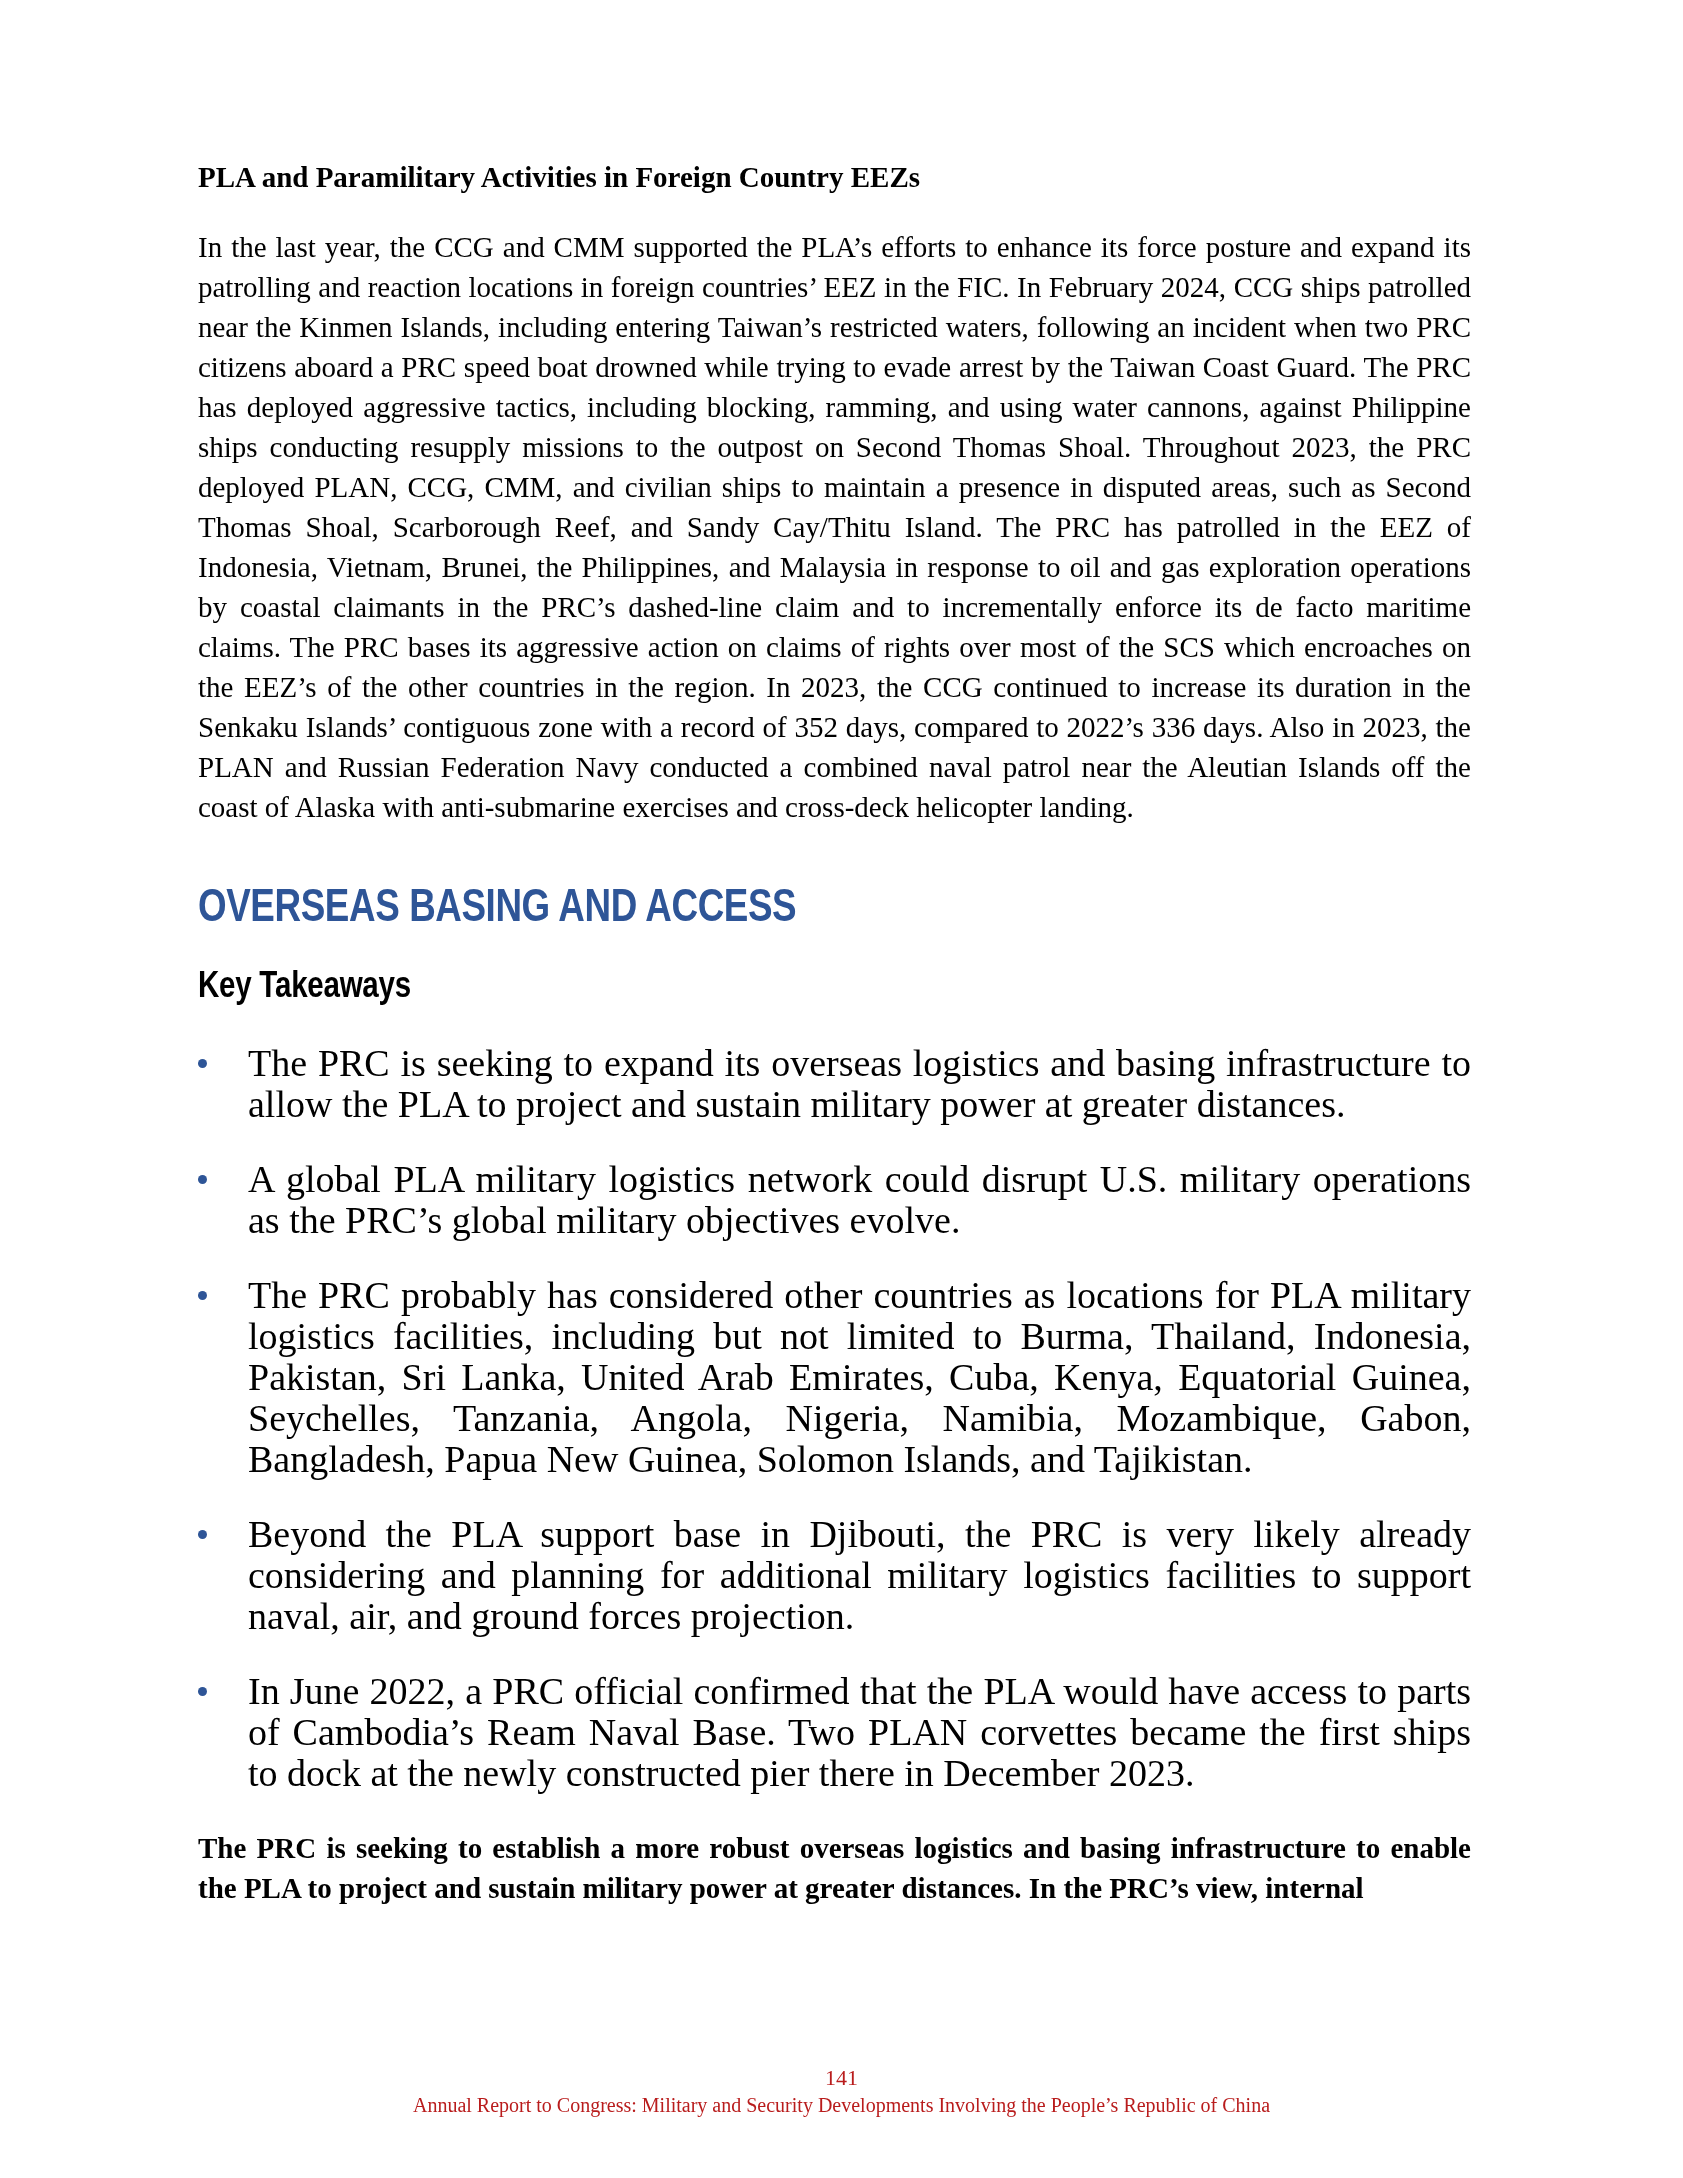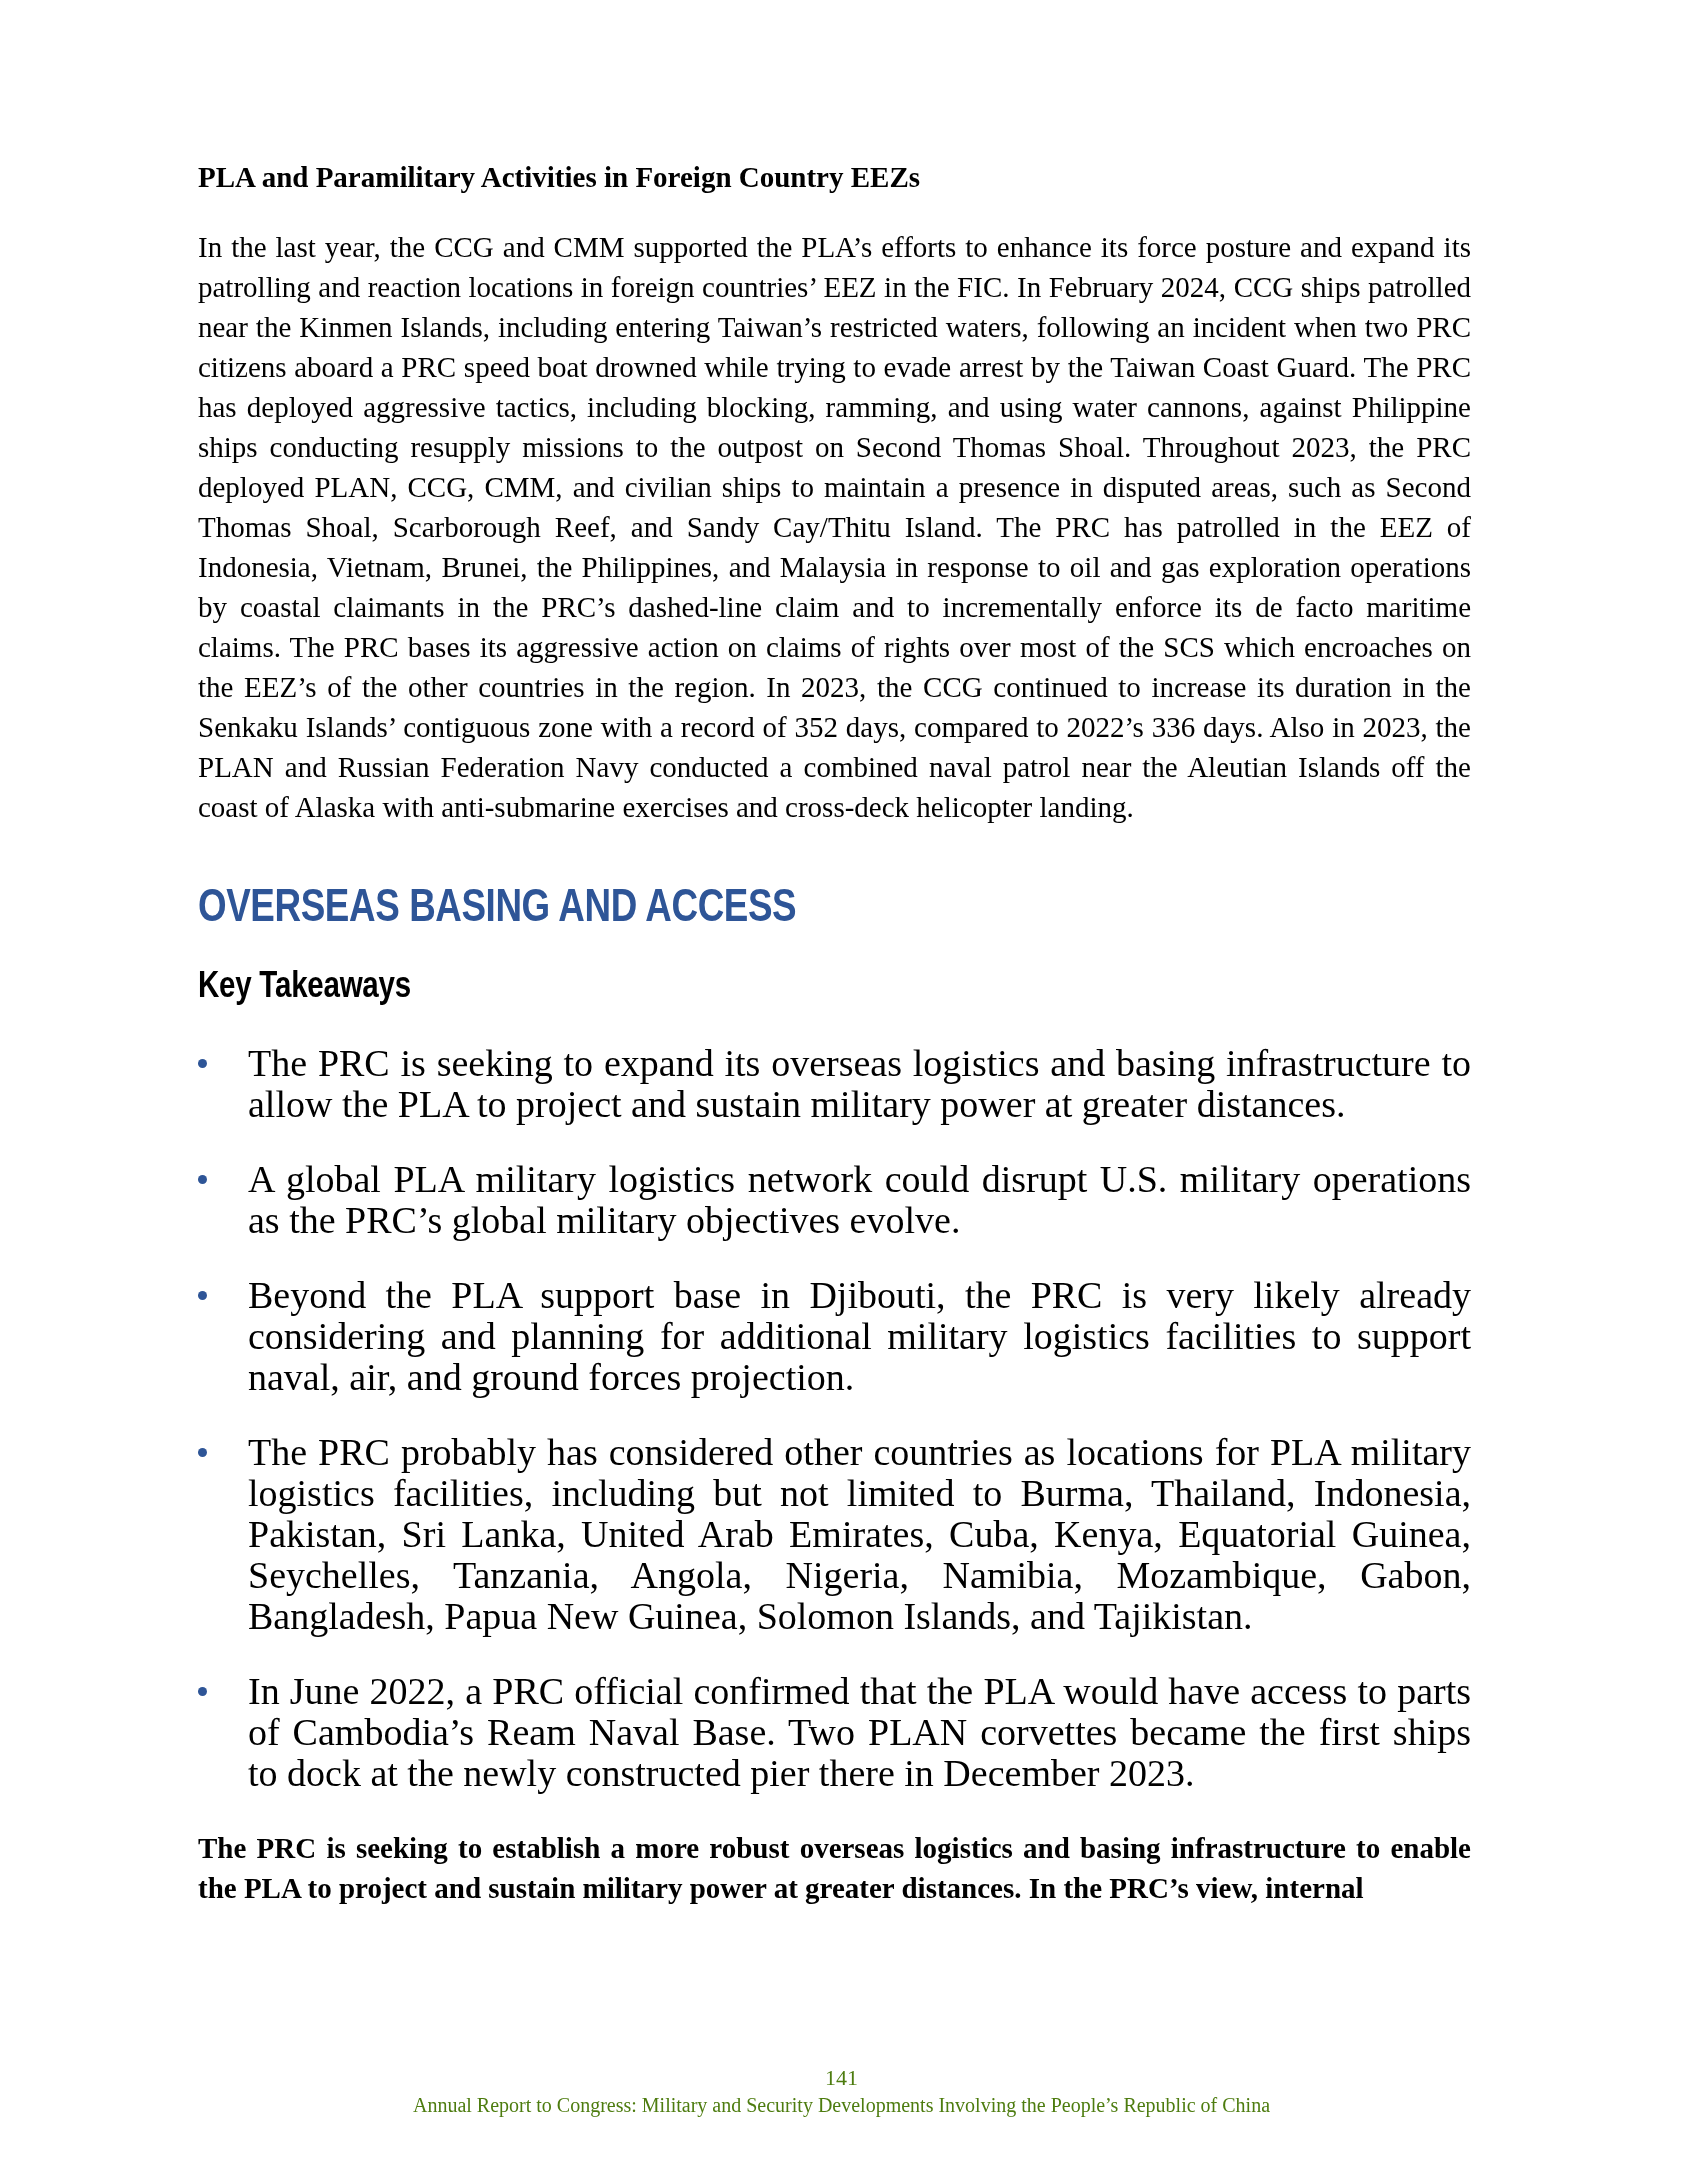--- a/index.html
+++ b/index.html
@@ -14,21 +14,21 @@
                    transform: scaleX(0.80); transform-origin: left center; white-space: nowrap; letter-spacing: -0.5px; }
   .takeaways-title { font-family: "Liberation Sans", "DejaVu Sans", sans-serif; font-size: 36px;
                      line-height: 44px; margin: 30px 0 0 0; transform: scaleX(0.82);
                      transform-origin: left center; white-space: nowrap; letter-spacing: -0.3px; }
   .bullets { list-style: none; margin: 36px 0 0 0; padding: 0; }
   .bullet { position: relative; padding-left: 50px; font-size: 38px; line-height: 41px;
             text-align: justify; margin: 0 0 34px 0; }
   .bullet .dot { position: absolute; left: 0; top: 16px; width: 9px; height: 9px; border-radius: 50%;
                  background: #2E5597; }
   .final { margin-top: 0; font-weight: bold; }
-  .footer { position: absolute; left: 0; width: 1683px; text-align: center; color: #4d7c0f;
+  .footer { position: absolute; left: 0; width: 1683px; text-align: center; color: #b91c1c;
             font-family: "Liberation Serif", "DejaVu Serif", serif; }
   .page-num { top: 2057px; font-size: 22px; }
   .footer-text { top: 2086px; font-size: 20px; }
 </style>
 </head>
 <body>
 
 <div class="page">
   <div class="content">
     <p class="subhead">PLA and Paramilitary Activities in Foreign Country EEZs</p>
@@ -41,25 +41,25 @@
       <li class="bullet">
         <span class="dot"></span>
         <span>The PRC is seeking to expand its overseas logistics and basing infrastructure to allow the PLA to project and sustain military power at greater distances.</span>
       </li>
       <li class="bullet">
         <span class="dot"></span>
         <span>A global PLA military logistics network could disrupt U.S. military operations as the PRC’s global military objectives evolve.</span>
       </li>
       <li class="bullet">
         <span class="dot"></span>
-        <span>Beyond the PLA support base in Djibouti, the PRC is very likely already considering and planning for additional military logistics facilities to support naval, air, and ground forces projection.</span>
+        <span>The PRC probably has considered other countries as locations for PLA military logistics facilities, including but not limited to Burma, Thailand, Indonesia, Pakistan, Sri Lanka, United Arab Emirates, Cuba, Kenya, Equatorial Guinea, Seychelles, Tanzania, Angola, Nigeria, Namibia, Mozambique, Gabon, Bangladesh, Papua New Guinea, Solomon Islands, and Tajikistan.</span>
       </li>
       <li class="bullet">
         <span class="dot"></span>
-        <span>The PRC probably has considered other countries as locations for PLA military logistics facilities, including but not limited to Burma, Thailand, Indonesia, Pakistan, Sri Lanka, United Arab Emirates, Cuba, Kenya, Equatorial Guinea, Seychelles, Tanzania, Angola, Nigeria, Namibia, Mozambique, Gabon, Bangladesh, Papua New Guinea, Solomon Islands, and Tajikistan.</span>
+        <span>Beyond the PLA support base in Djibouti, the PRC is very likely already considering and planning for additional military logistics facilities to support naval, air, and ground forces projection.</span>
       </li>
       <li class="bullet">
         <span class="dot"></span>
         <span>In June 2022, a PRC official confirmed that the PLA would have access to parts of Cambodia’s Ream Naval Base. Two PLAN corvettes became the first ships to dock at the newly constructed pier there in December 2023.</span>
       </li>
     </ul>
 
     <p class="para final">The PRC is seeking to establish a more robust overseas logistics and basing infrastructure to enable the PLA to project and sustain military power at greater distances. In the PRC’s view, internal</p>
   </div>
 

